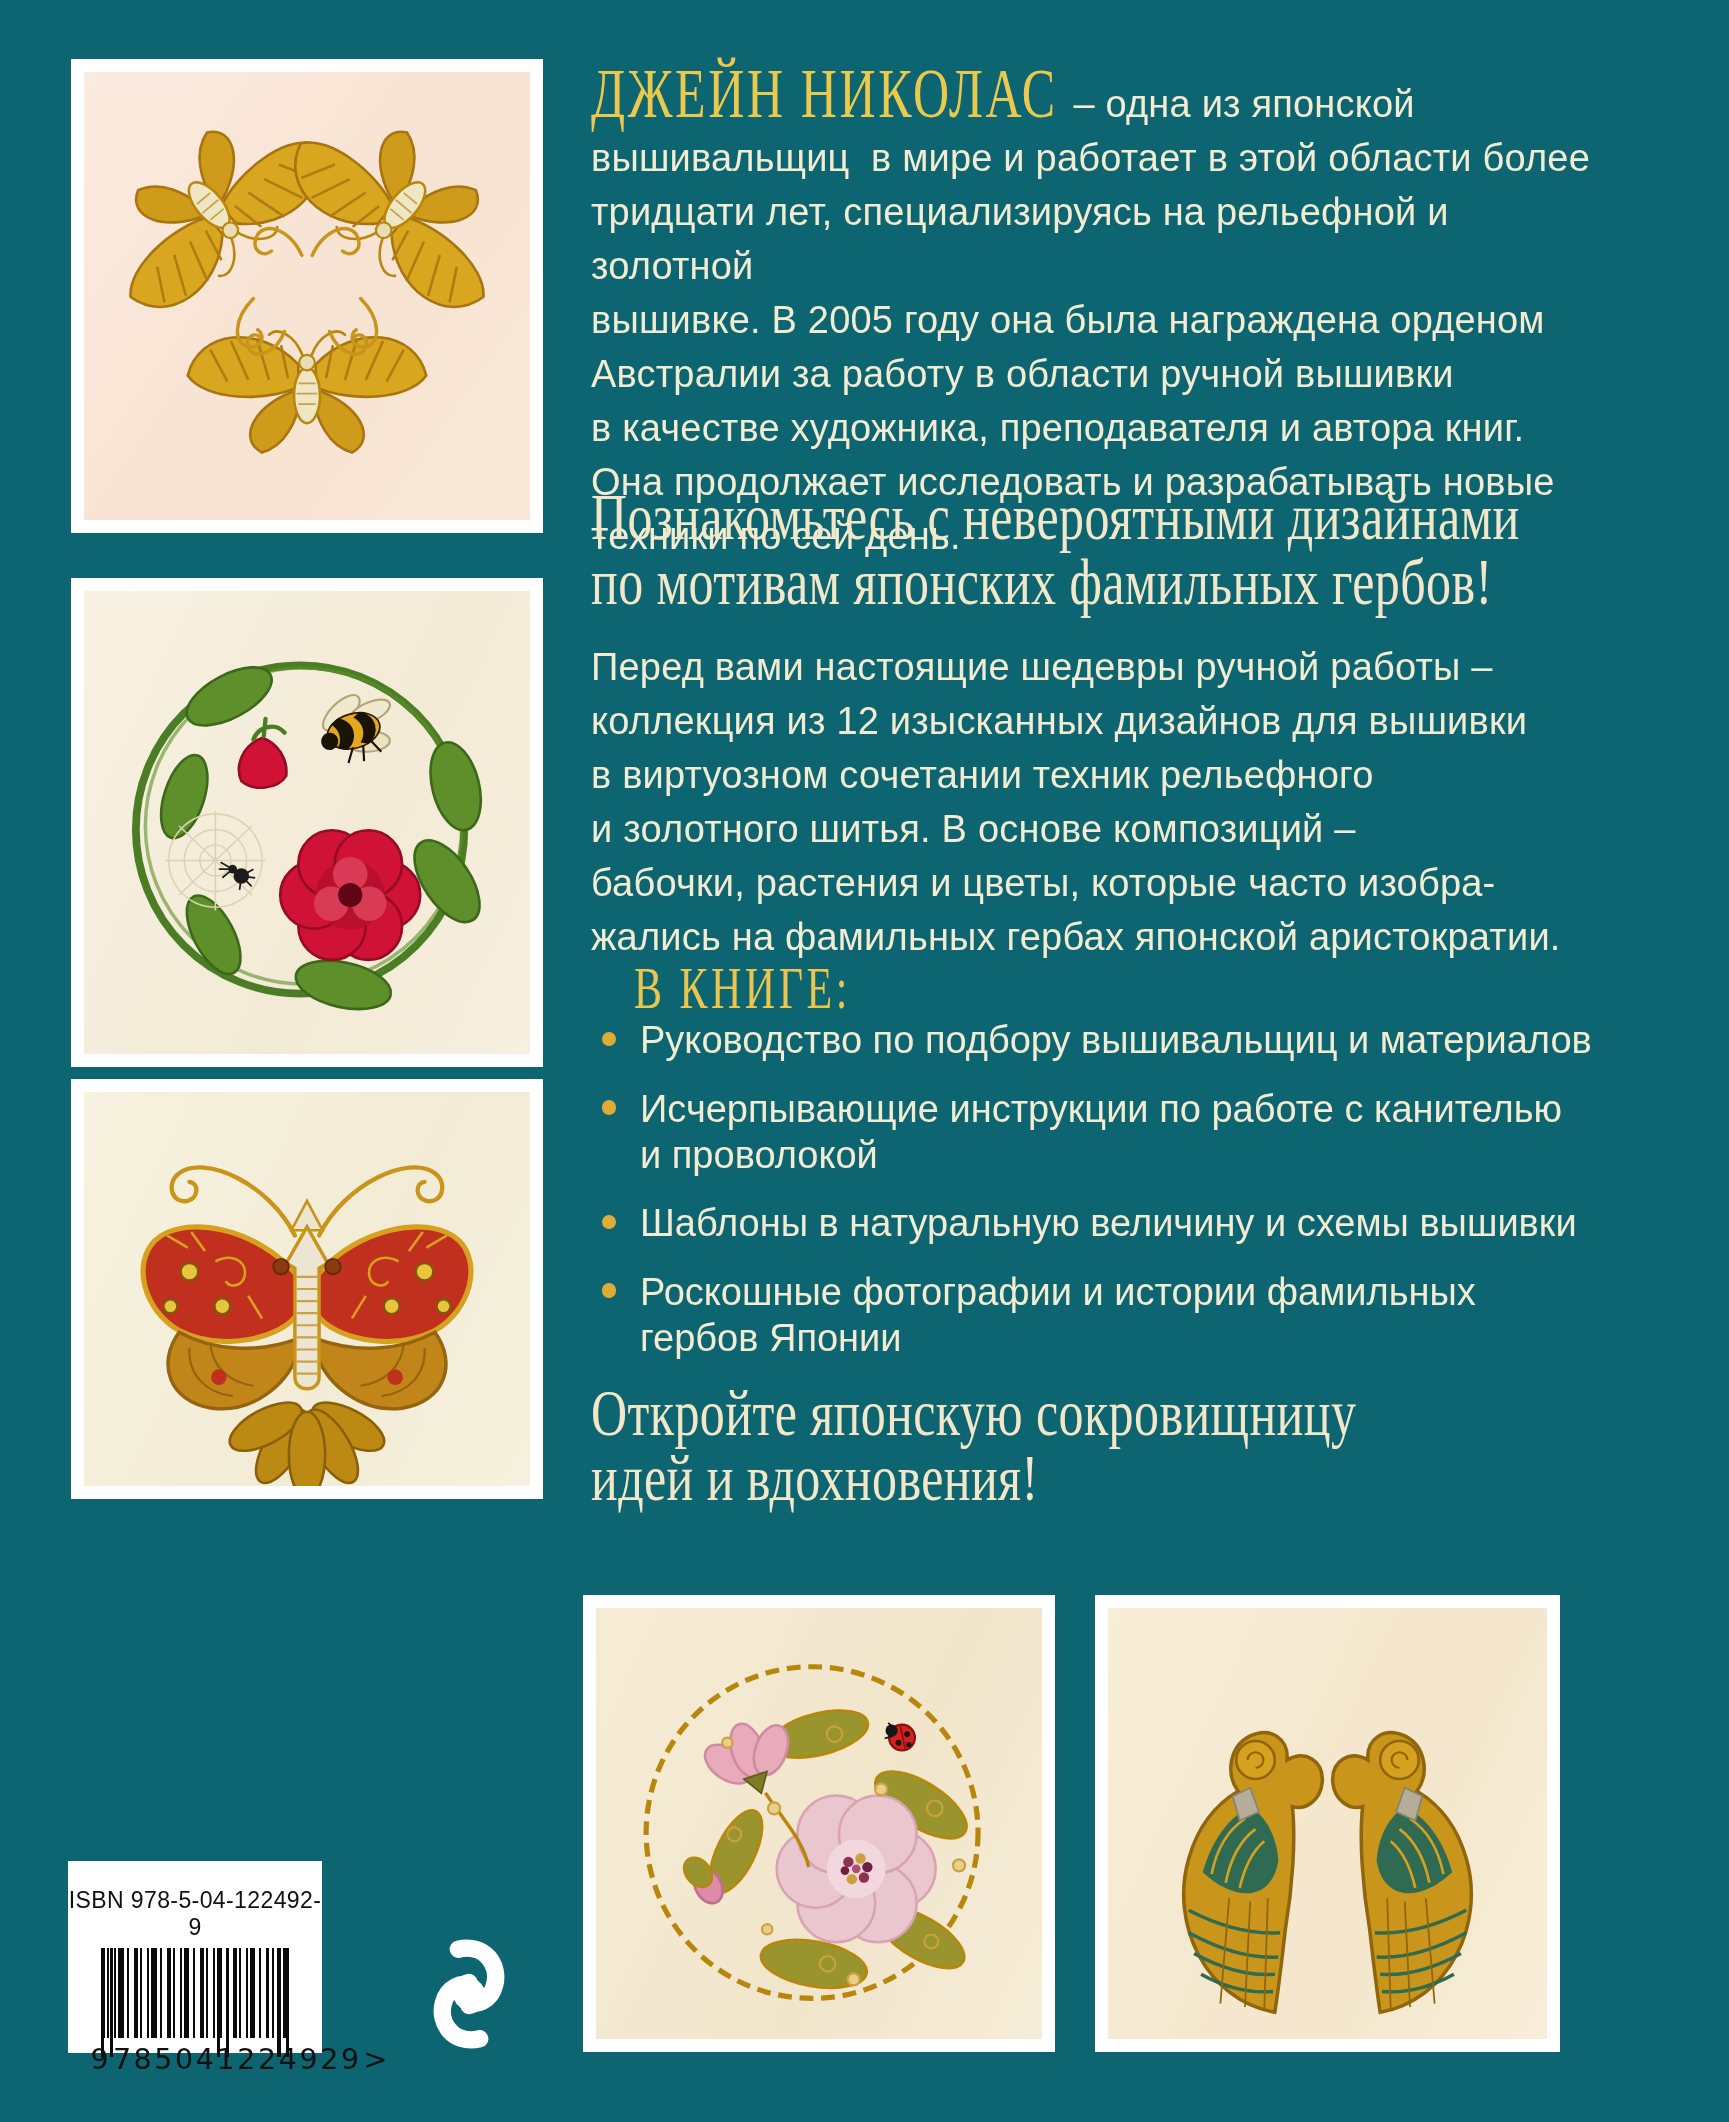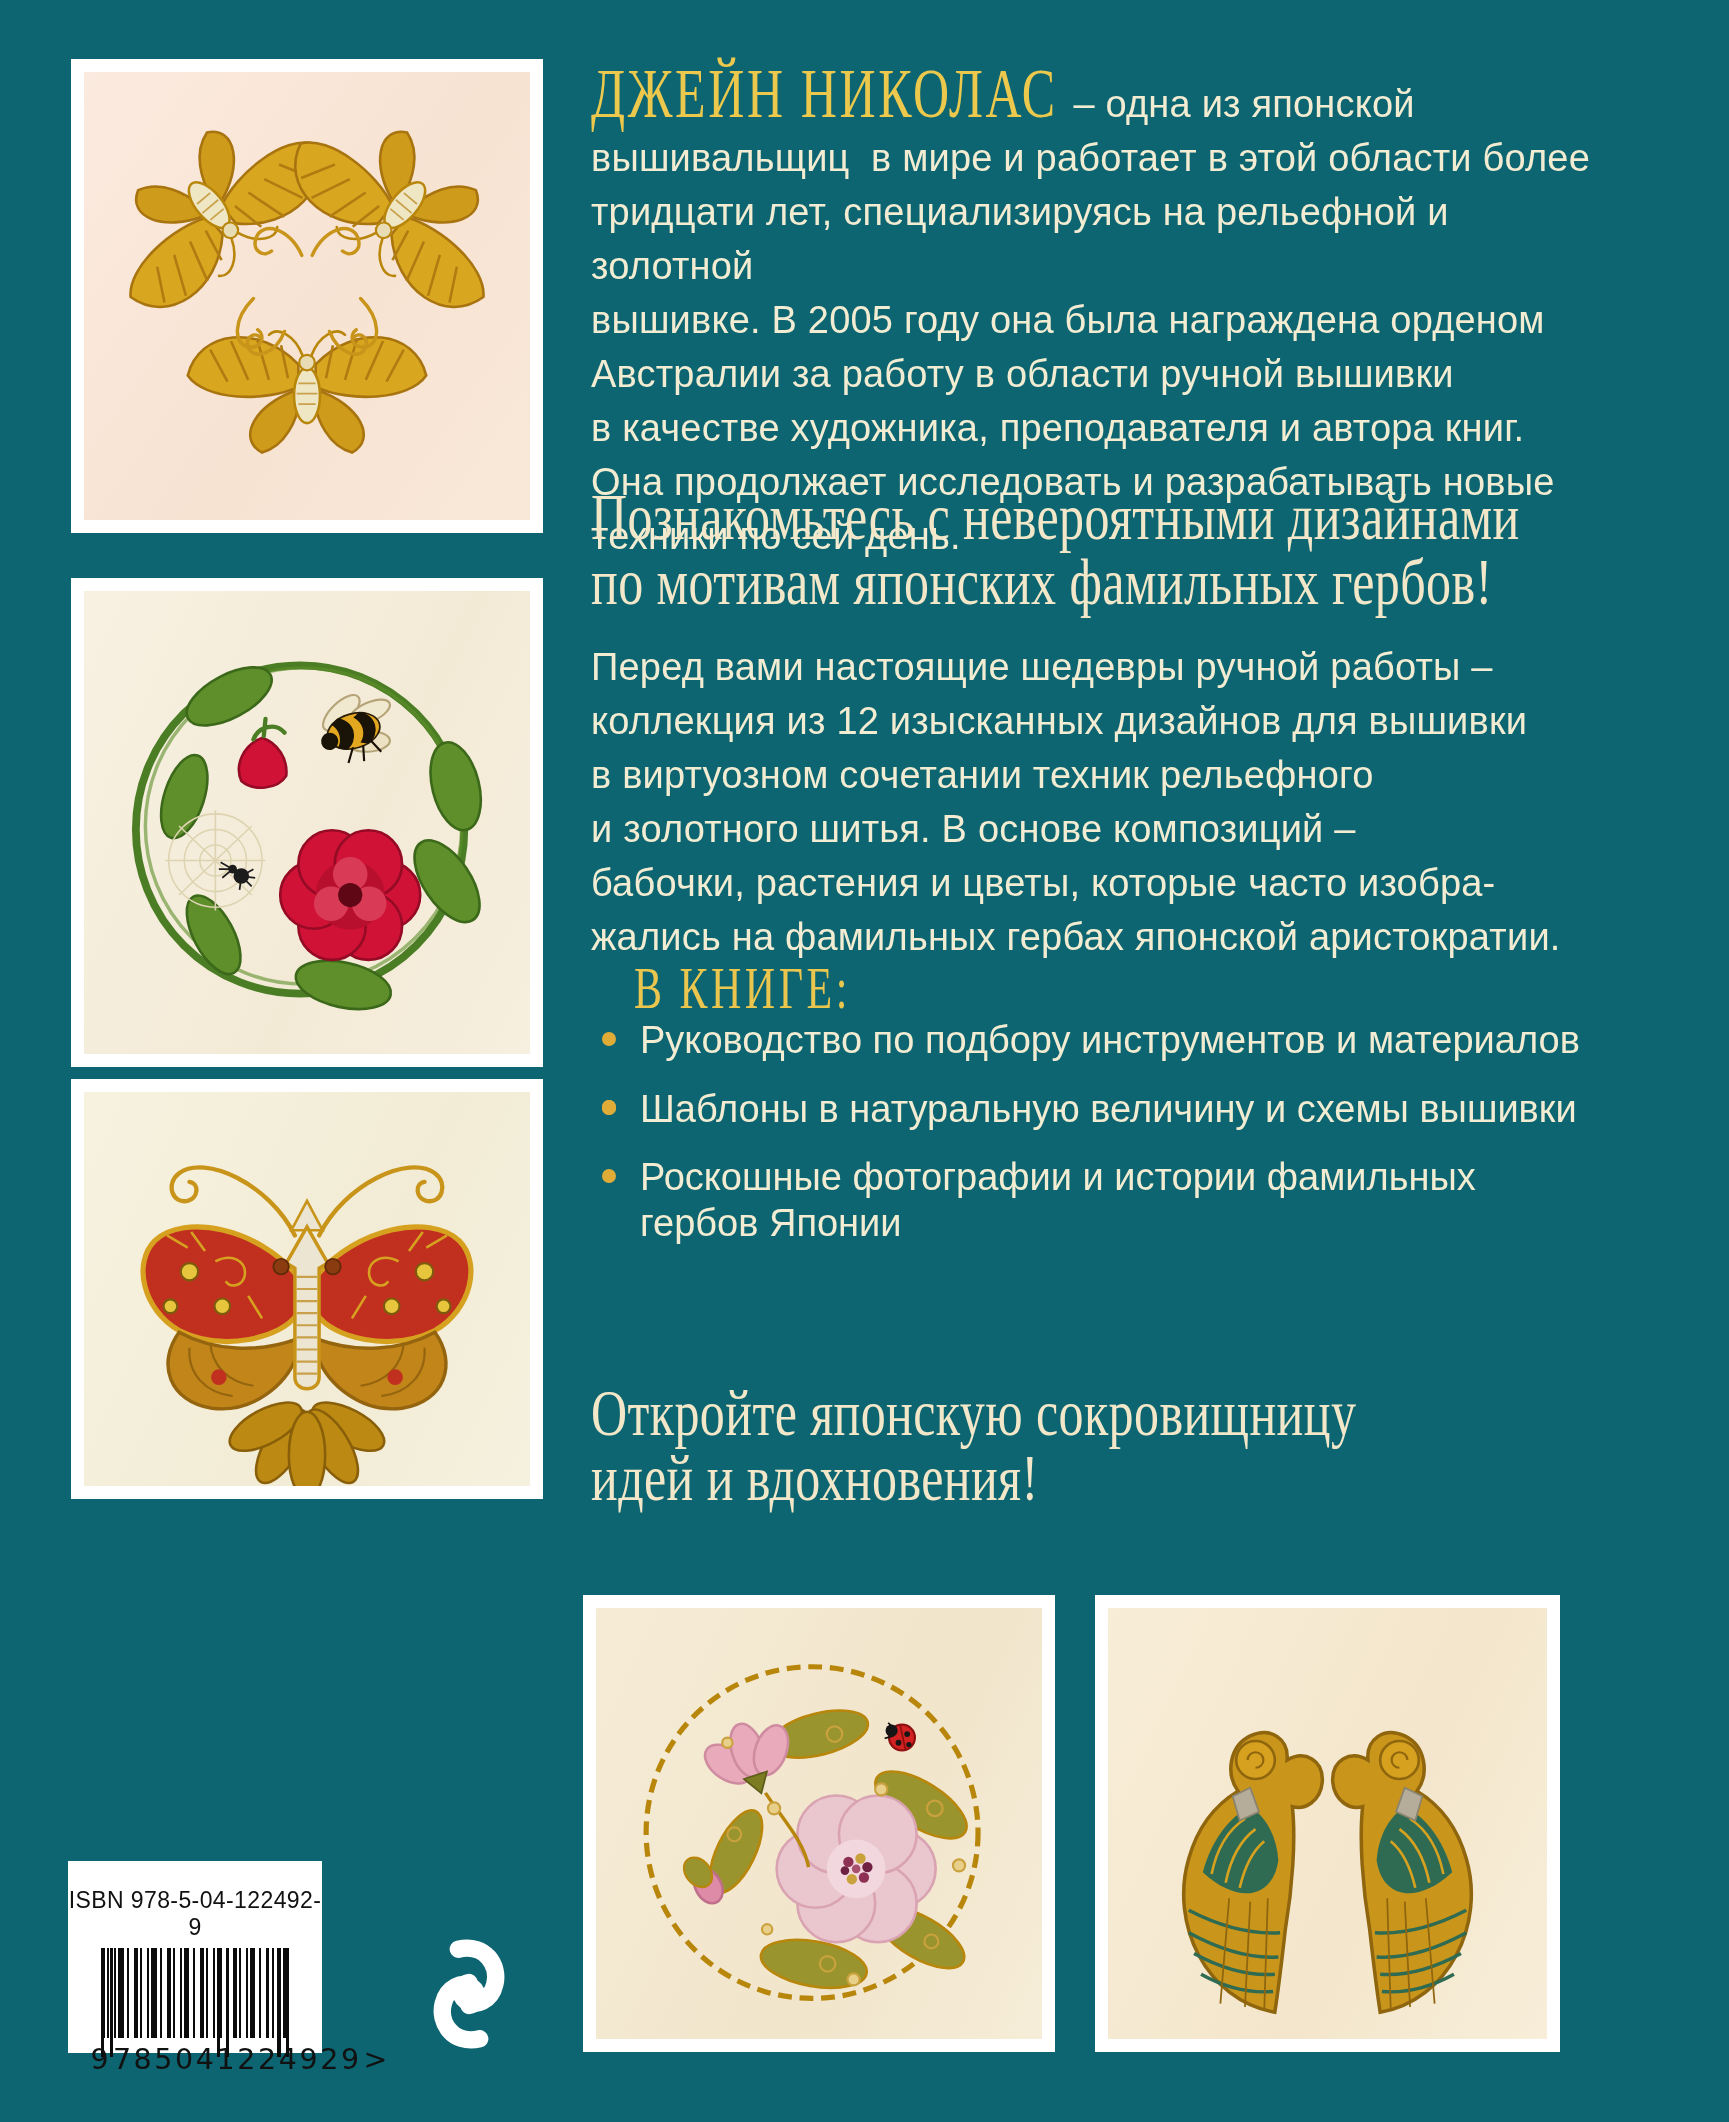--- a/index.html
+++ b/index.html
@@ -361,22 +361,23 @@
   <div class="tx para p2 lines">Перед вами настоящие шедевры ручной работы –
 коллекция из 12 изысканных дизайнов для вышивки
 в виртуозном сочетании техник рельефного
 и золотного шитья. В основе композиций –
 бабочки, растения и цветы, которые часто изобра-
 жались на фамильных гербах японской аристократии.</div>
 
   <h2 class="inbook-h">В КНИГЕ:</h2>
 
   <ul class="inbook">
-    <li><span class="dot"></span><span class="lines">Руководство по подбору инструментов и материалов</span></li>
-    <li><span class="dot"></span></li>
+    <li><span class="dot"></span><span class="lines">Руководство по подбору вышивальщиц и материалов</span></li>
+    <li><span class="dot"></span><span class="lines">Исчерпывающие инструкции по работе с канителью
+и проволокой</span></li>
     <li><span class="dot"></span><span class="lines">Шаблоны в натуральную величину и схемы вышивки</span></li>
     <li><span class="dot"></span><span class="lines">Роскошные фотографии и истории фамильных
 гербов Японии</span></li>
   </ul>
 
   <div class="tx quote q2 lines">Откройте японскую сокровищницу
 идей и вдохновения!</div>
 
   <div class="isbn-box">
     <div class="isbn-label">ISBN 978-5-04-122492-9</div>

